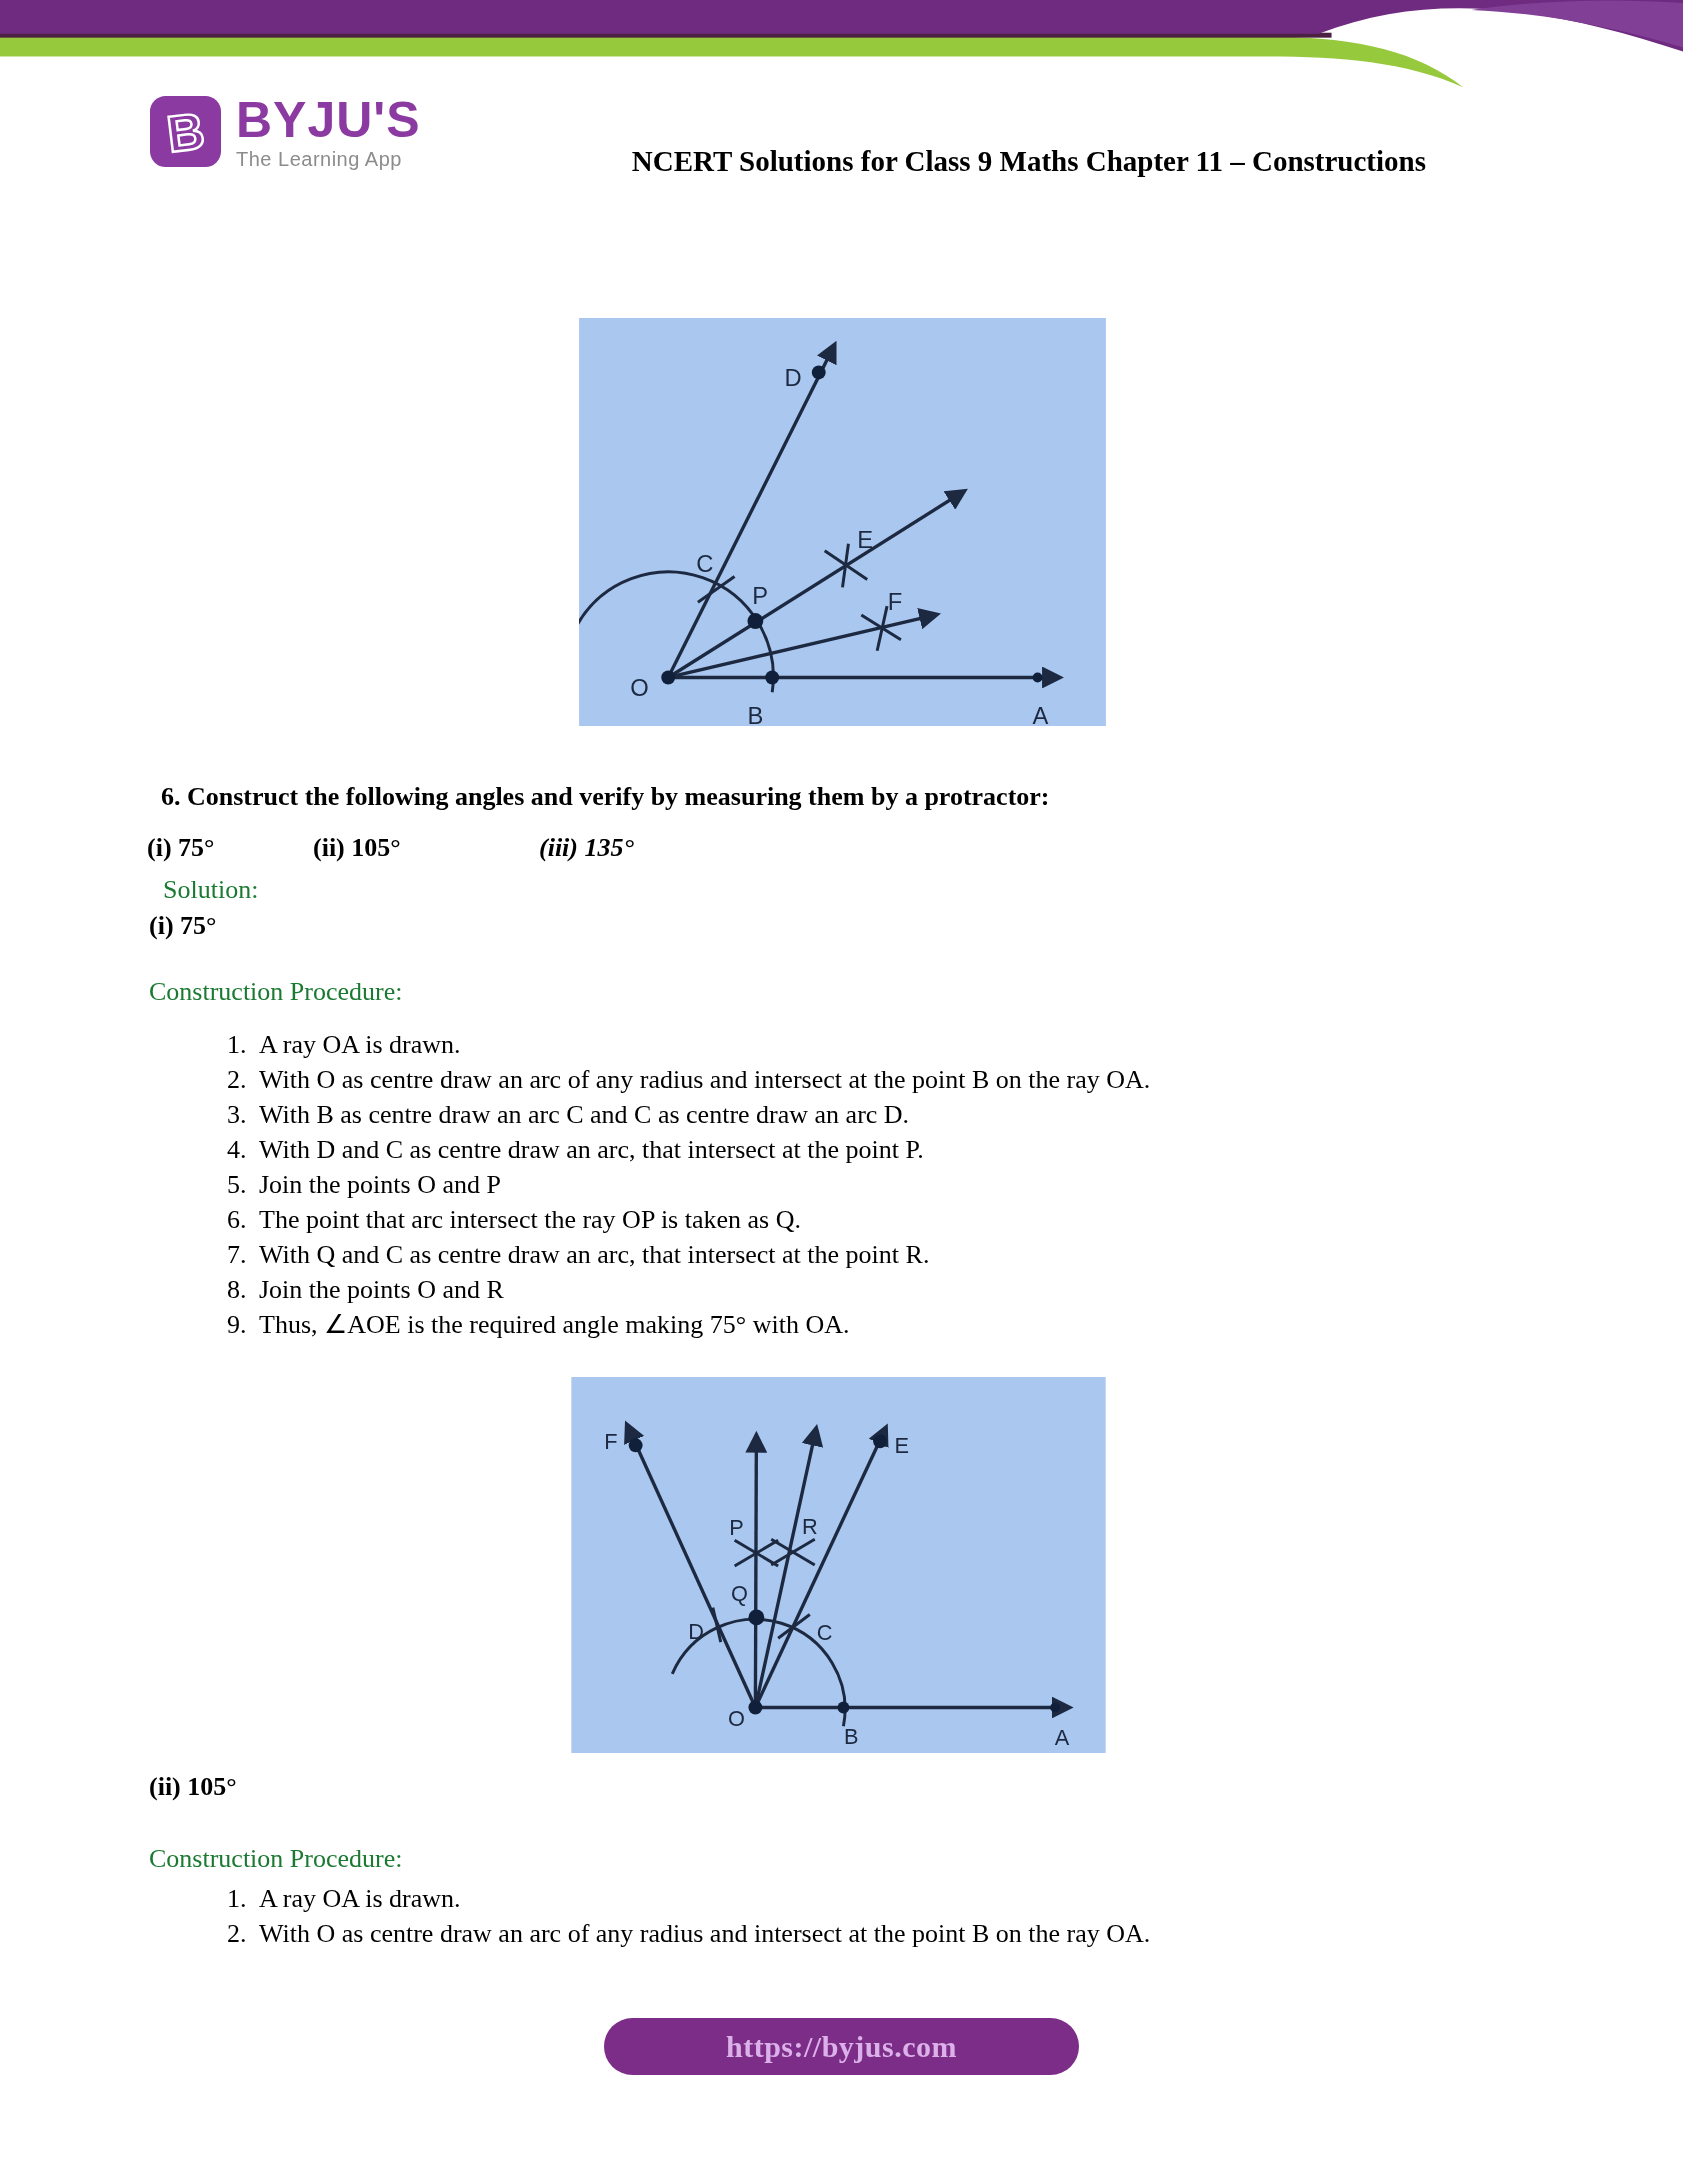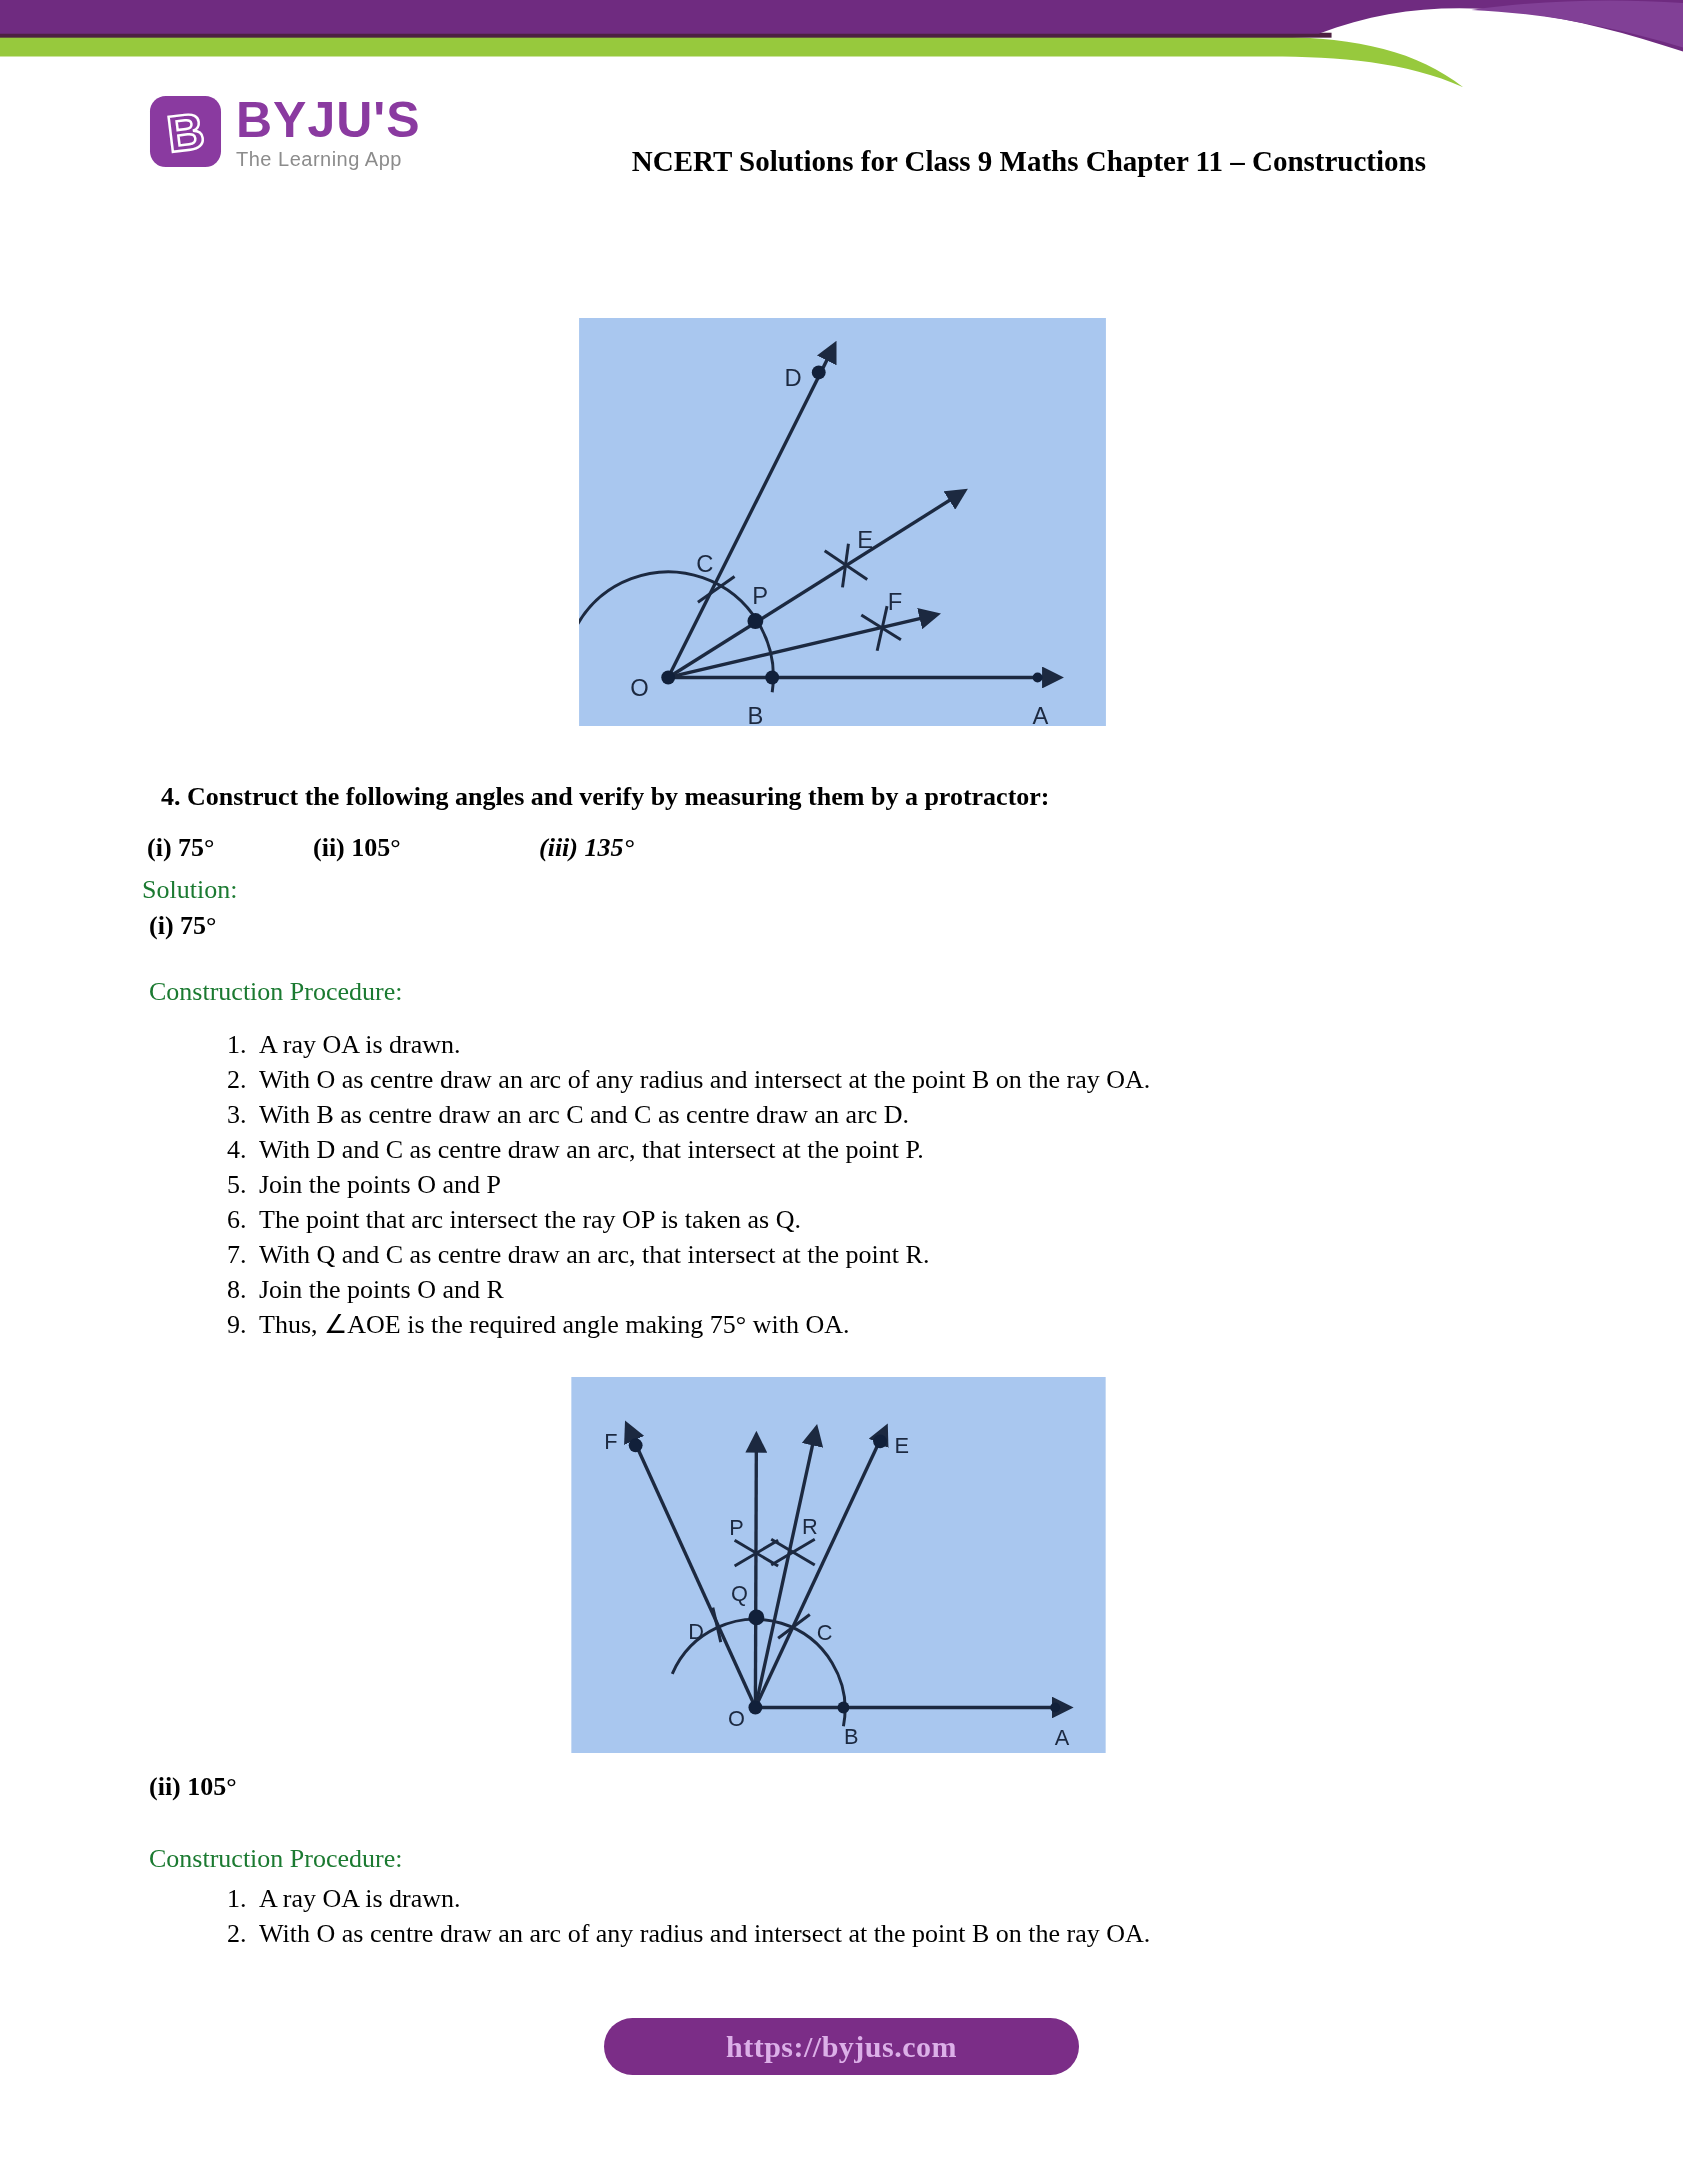--- a/index.html
+++ b/index.html
@@ -15,21 +15,21 @@
   
   .doc-title{position:absolute;left:495px;top:145px;width:931px;
              font-size:29px;font-weight:bold;white-space:nowrap;text-align:right;}
   
   .q-line1{position:absolute;left:161px;top:782px;font-size:26px;font-weight:bold;white-space:nowrap;}
   .q-parts{position:absolute;left:0;top:833px;width:1683px;height:34px;font-size:26px;font-weight:bold;}
   .q-part-i{position:absolute;left:147px;}
   .q-part-ii{position:absolute;left:313px;}
   .q-part-iii{position:absolute;left:539px;font-style:italic;}
   .green{color:#1b7a31;}
-  .sol-label{position:absolute;left:142px;top:875px;font-size:26px;}
+  .sol-label{position:absolute;left:163px;top:875px;font-size:26px;}
   .case1{position:absolute;left:149px;top:911px;font-size:26px;font-weight:bold;}
   .cp1{position:absolute;left:149px;top:977px;font-size:26px;}
   .steps{position:absolute;left:188px;width:1287px;font-size:26px;line-height:35px;
          margin:6px;padding-left:59px;}
   .steps li{padding-left:6px;}
   .steps1{top:1021px;}
   .case2{position:absolute;left:149px;top:1772px;font-size:26px;font-weight:bold;}
   .cp2{position:absolute;left:149px;top:1844px;font-size:26px;}
   .steps2{top:1875px;}
   
@@ -98,21 +98,21 @@
       <text x="763" y="731">B</text>
       <text x="1051" y="731">A</text>
       <text x="712" y="578">C</text>
       <text x="768" y="610">P</text>
       <text x="801" y="390">D</text>
       <text x="874" y="553">E</text>
       <text x="904" y="616">F</text>
     </g>
   </svg>
 
-  <div class="q-line1">4. Construct the following angles and verify by measuring them by a protractor:</div>
+  <div class="q-line1">6. Construct the following angles and verify by measuring them by a protractor:</div>
   <div class="q-parts">
     <span class="q-part-i">(i) 75°</span>
     <span class="q-part-ii">(ii) 105°</span>
     <span class="q-part-iii">(iii) 135°</span>
   </div>
 
   <div class="sol-label green">Solution:</div>
   <div class="case1">(i) 75°</div>
   <div class="cp1 green">Construction Procedure:</div>
 

